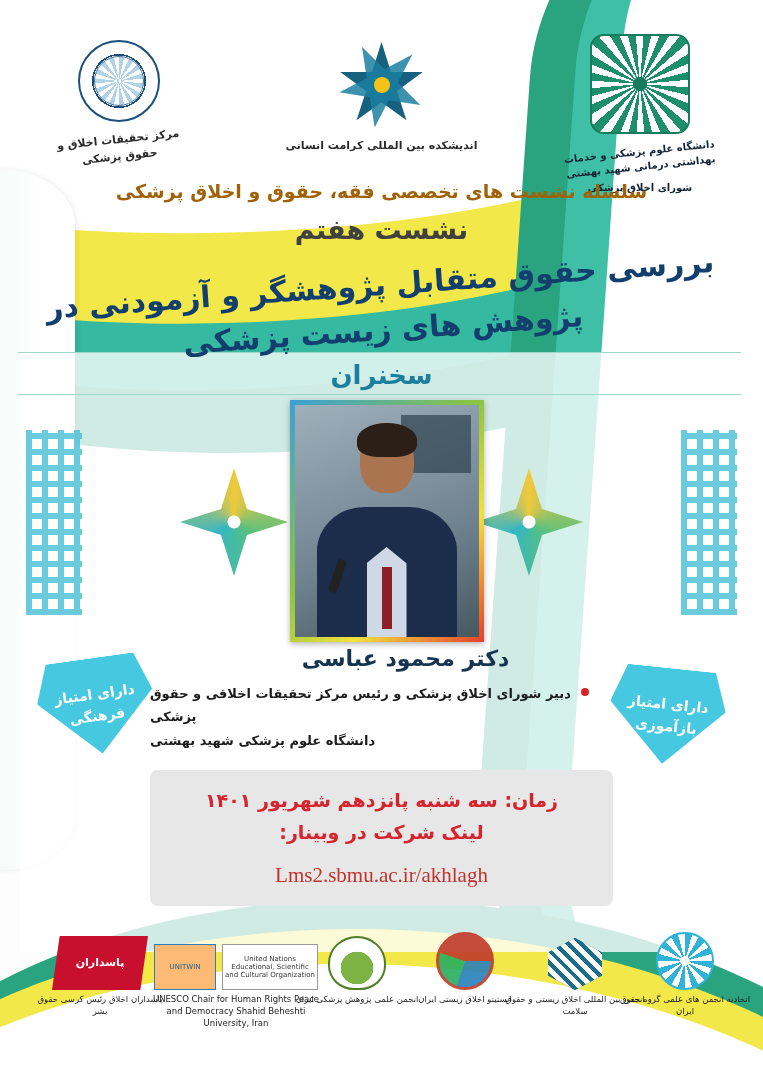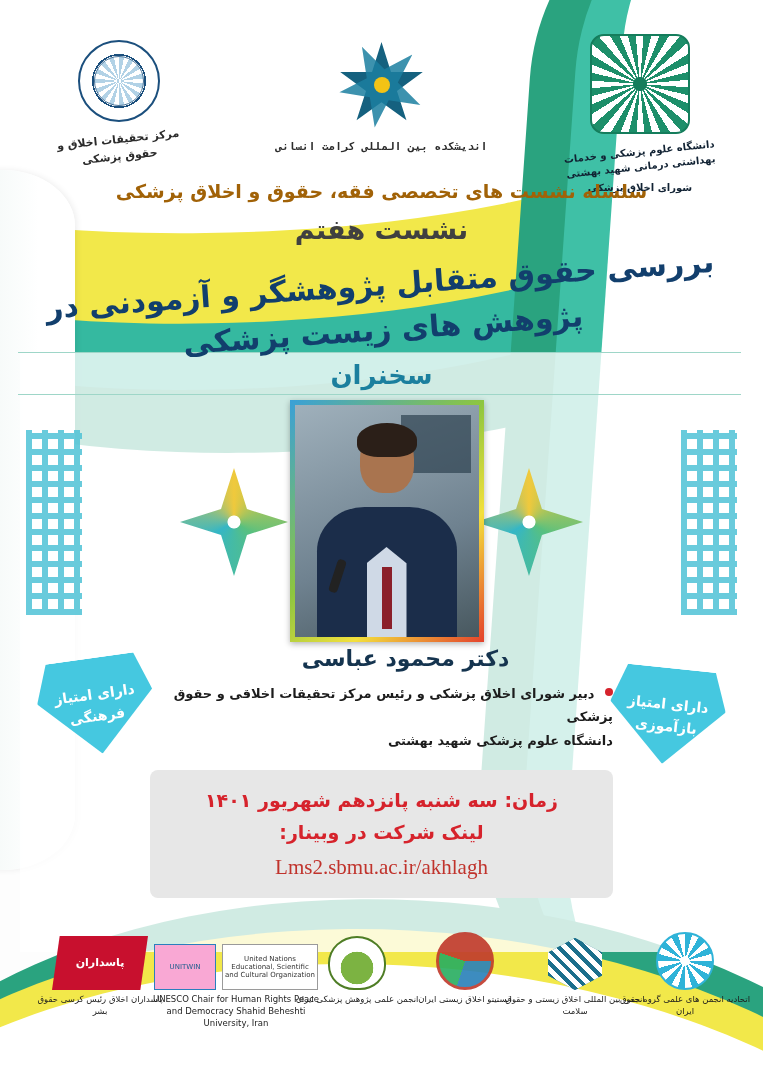--- a/index.html
+++ b/index.html
@@ -158,21 +158,20 @@
     left: 44px;
     top: 12px;
     width: 150px;
     text-align: center;
   }
   .logo-center {
     position: absolute;
     left: 0; right: 0;
     top: 14px;
     text-align: center;
-    font-family: Liberation Mono, monospace;
   }
   .logo-right {
     position: absolute;
     right: 28px;
     top: 6px;
     width: 190px;
     text-align: center;
   }
   .seal {
     width: 78px; height: 78px;
@@ -345,21 +344,21 @@
     top: 646px; left:0; right:0;
     text-align: center;
     font-size: 22px;
     font-weight: bold;
     color: #15344f;
     padding-left: 48px;
   }
   .speaker-role {
     position: absolute;
     top: 682px; left: 150px; right: 150px;
-    text-align: right;
+    text-align: left;
     font-size: 13px;
     color: #1c1c1c;
     line-height: 1.8;
     font-weight: bold;
   }
   .bullet-dot {
     display: inline-block;
     width: 8px; height: 8px;
     border-radius: 50%;
     background: #d6232c;
@@ -399,21 +398,21 @@
   }
   .info-line {
     font-size: 19px;
     font-weight: bold;
     color: #d6232c;
     line-height: 1.7;
   }
   .info-link {
     font-size: 21px;
     color: #c0332c;
-    margin-top: 6px;
+    margin-top: 14px;
     direction: ltr;
     font-family: "Liberation Serif", serif;
   }
 
   
   .footer {
     position: absolute;
     left: 0; right: 0;
     bottom: 8px;
     height: 140px;
@@ -462,21 +461,21 @@
   .mark-unesco {
     width: 90px; height: 44px;
     border: 1px solid #9a9a9a;
     display:flex; align-items:center; justify-content:center;
     font-size: 7px; color:#333; background:#fff; text-align:center;
     padding: 0 2px;
   }
   .mark-unitwin {
     width: 60px; height: 44px;
     border: 1px solid #2b7fbd;
-    background: #f9a8d4;
+    background: #fdba74;
     display:flex; align-items:center; justify-content:center;
     font-size: 7px; color:#1a5c8c; text-align:center;
   }
   .mark-red {
     width: 96px; height: 54px;
     background: #c8102e;
     clip-path: polygon(8% 0, 100% 0, 92% 100%, 0 100%);
     display:flex; align-items:center; justify-content:center;
     color:#fff; font-size:11px; font-weight:bold; text-align:left;
     line-height:1.3;

